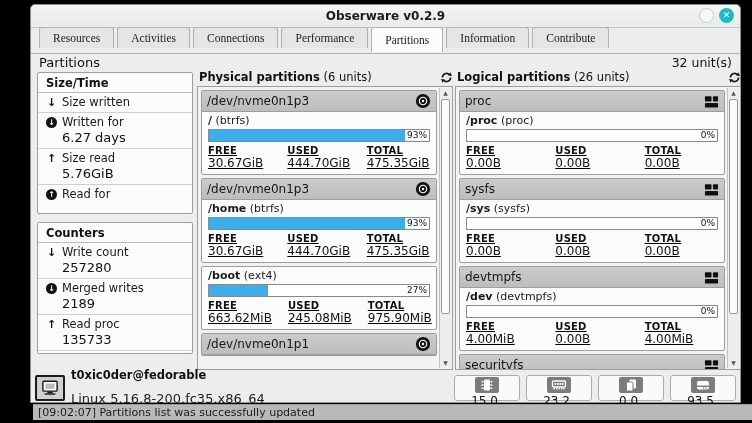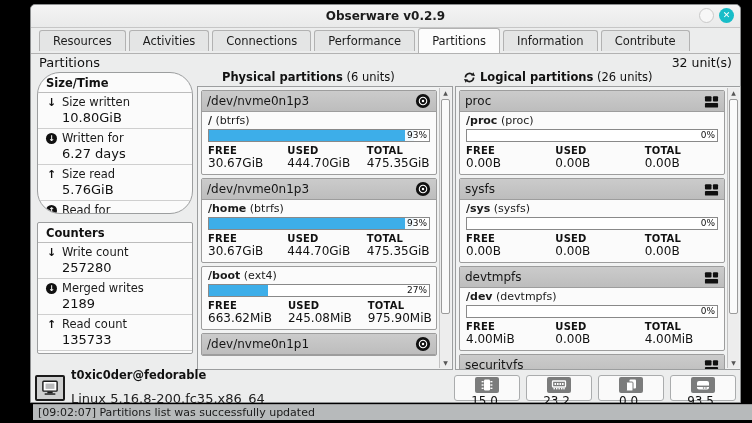--- a/index.html
+++ b/index.html
@@ -9,61 +9,61 @@
     border:1px solid #8d8f90;border-radius:5px 5px 0 0;box-sizing:border-box;}
   
   .titlebar{position:absolute;left:0;top:0;right:0;height:22px;background:linear-gradient(#f4f4f4,#e9eaea);
     border-bottom:1px solid #c6c6c6;border-radius:5px 5px 0 0;display:flex;align-items:center;justify-content:center;}
   .title{font-size:12px;font-weight:bold;color:#1c1c1c;}
   .ctrls{position:absolute;right:6px;top:3px;display:flex;gap:5px;}
   .ctrl{width:15px;height:15px;border-radius:50%;display:flex;align-items:center;justify-content:center;}
   .ctrl.min{background:#f7f7f7;border:1px solid #c9c9c9;box-sizing:border-box;}
   .ctrl.close{background:#18bdc8;color:#fff;font-size:9px;font-weight:bold;line-height:1;}
   
-  .tabbar{position:absolute;left:0;top:22px;right:0;height:27px;display:flex;align-items:center;
-    padding-left:8px;border-bottom:1px solid #b2b2b2;box-sizing:border-box;}
+  .tabbar{position:absolute;left:0;top:22px;right:0;height:27px;display:flex;align-items:flex-start;
+    padding-left:8px;border-bottom:1px solid #b2b2b2;box-sizing:border-box;font-family:Liberation Serif, serif;}
   .tab{height:20px;line-height:20px;padding:0 13px;font-size:11.5px;color:#1c1c1c;background:#e4e5e5;
     border:1px solid #b2b2b2;border-bottom:none;border-radius:3px 3px 0 0;margin-right:3px;white-space:nowrap;}
   .tab.active{background:#fcfcfc;height:24px;line-height:24px;position:relative;z-index:2;margin-bottom:-1px;}
   
   .headrow{position:absolute;left:0;top:49px;right:0;height:17px;display:flex;align-items:center;
     justify-content:space-between;padding:0 8px;box-sizing:border-box;}
   .headrow .pt{font-size:13px;color:#111;}
   .headrow .ut{font-size:12.5px;color:#111;}
   
   .sidebox{position:absolute;left:6px;width:156px;background:#fbfbfb;border:1px solid #9c9e9f;
     border-radius:2px;box-sizing:border-box;overflow:hidden;}
   .sidebox .bt{font-size:11.5px;font-weight:bold;color:#111;padding:3px 8px 2px;border-bottom:1px solid #bcbcbc;}
   .srow{padding:2px 8px 3px;border-bottom:1px solid #cfcfcf;}
   .srow:last-child{border-bottom:none;}
   .srow .l1{display:flex;align-items:center;gap:5px;font-size:11.5px;color:#1a1a1a;}
   .srow .l2{font-size:13px;color:#111;padding-left:16px;margin-top:1px;}
   .arrow{font-size:11px;font-weight:bold;width:11px;text-align:center;color:#111;}
   .circ{width:11px;height:11px;border-radius:50%;background:#111;color:#fff;font-size:8px;line-height:11px;
     text-align:center;font-weight:bold;flex:0 0 11px;}
   
-  .pheadrow{position:absolute;top:64px;height:16px;display:flex;align-items:center;justify-content:space-between;margin-left:23px;}
+  .pheadrow{position:absolute;top:64px;height:16px;display:flex;align-items:center;justify-content:space-between;}
   .pheadrow .lbl{font-size:11.5px;color:#111;}
   .pheadrow .lbl b{font-weight:bold;}
   .refbtn{width:14px;height:14px;display:flex;align-items:center;justify-content:center;}
   
   .panel{position:absolute;top:81px;height:284px;background:#f1f2f2;border:1px solid #9c9e9f;
     box-sizing:border-box;overflow:hidden;padding:3px 15px 16px 3px;}
   .card{border:1px solid #9d9d9d;border-radius:2px;background:#fbfbfb;margin-bottom:3px;overflow:hidden;}
   .chead{height:20px;background:linear-gradient(#cbcbcb,#bdbdbd);border-bottom:1px solid #9d9d9d;
     display:flex;align-items:center;justify-content:space-between;padding:0 5px;}
   .chead .dev{font-size:12px;color:#161616;}
   .cbody{padding:2px 6px 4px;}
   .mount{font-size:11px;color:#1a1a1a;}
   .mount b{font-weight:bold;}
   .bar{position:relative;height:13px;border:1px solid #898989;background:#fff;margin:2px 0 3px;box-sizing:border-box;}
   .fill{position:absolute;left:0;top:0;bottom:0;background:#3daee9;}
   .pct{position:absolute;right:0;top:0;bottom:0;font-size:9px;line-height:11px;color:#111;
     background:rgba(255,255,255,.92);padding:0 2px;}
-  .stats{display:grid;grid-template-columns:1fr 1fr 1fr;column-gap:16px;}
+  .stats{display:grid;grid-template-columns:1fr 1fr 1fr;column-gap:16px;text-decoration:underline;}
   .sl{font-size:10px;font-weight:bold;color:#111;letter-spacing:.2px;}
   .sv{font-size:12px;color:#111;}
   
   .sbar{position:absolute;right:1px;top:1px;bottom:1px;width:11px;background:#ededed;border-left:1px solid #c2c2c2;}
   .sarr{position:absolute;left:0;right:0;height:10px;font-size:6px;line-height:10px;text-align:center;color:#555;}
   .sarr.up{top:0;}
   .sarr.dn{bottom:0;}
   .sthumb{position:absolute;left:1px;right:1px;top:11px;height:76%;background:#fafafa;
     border:1px solid #9a9a9a;border-radius:2px;}
   
@@ -108,28 +108,27 @@
       <span class="tab active">Partitions</span>
       <span class="tab">Information</span>
       <span class="tab">Contribute</span>
     </div>
 
     <div class="headrow">
       <span class="pt">Partitions</span>
       <span class="ut">32 unit(s)</span>
     </div>
 
-    <div class="sidebox" style="top:67px;height:142px;border-radius:23px;">
+    <div class="sidebox" style="top:67px;height:142px;">
       <div class="bt">Size/Time</div>
       <div class="srow">
         <div class="l1">
             <span class="arrow">↓</span>
             <span>Size written</span>
           </div>
-        <div class="l2">10.80GiB</div>
       </div>
       <div class="srow">
         <div class="l1">
             <span class="circ">↓</span>
             <span>Written for</span>
           </div>
         <div class="l2">6.27 days</div>
       </div>
       <div class="srow">
         <div class="l1">
@@ -159,21 +158,21 @@
       <div class="srow">
         <div class="l1">
             <span class="circ">↓</span>
             <span>Merged writes</span>
           </div>
         <div class="l2">2189</div>
       </div>
       <div class="srow">
         <div class="l1">
             <span class="arrow">↑</span>
-            <span>Read count</span>
+            <span>Read proc</span>
           </div>
         <div class="l2">135733</div>
       </div>
       <div class="srow">
         <div class="l1">
             <span class="circ">↑</span>
             <span>Merged reads</span>
           </div>
         <div class="l2">10274</div>
       </div>

